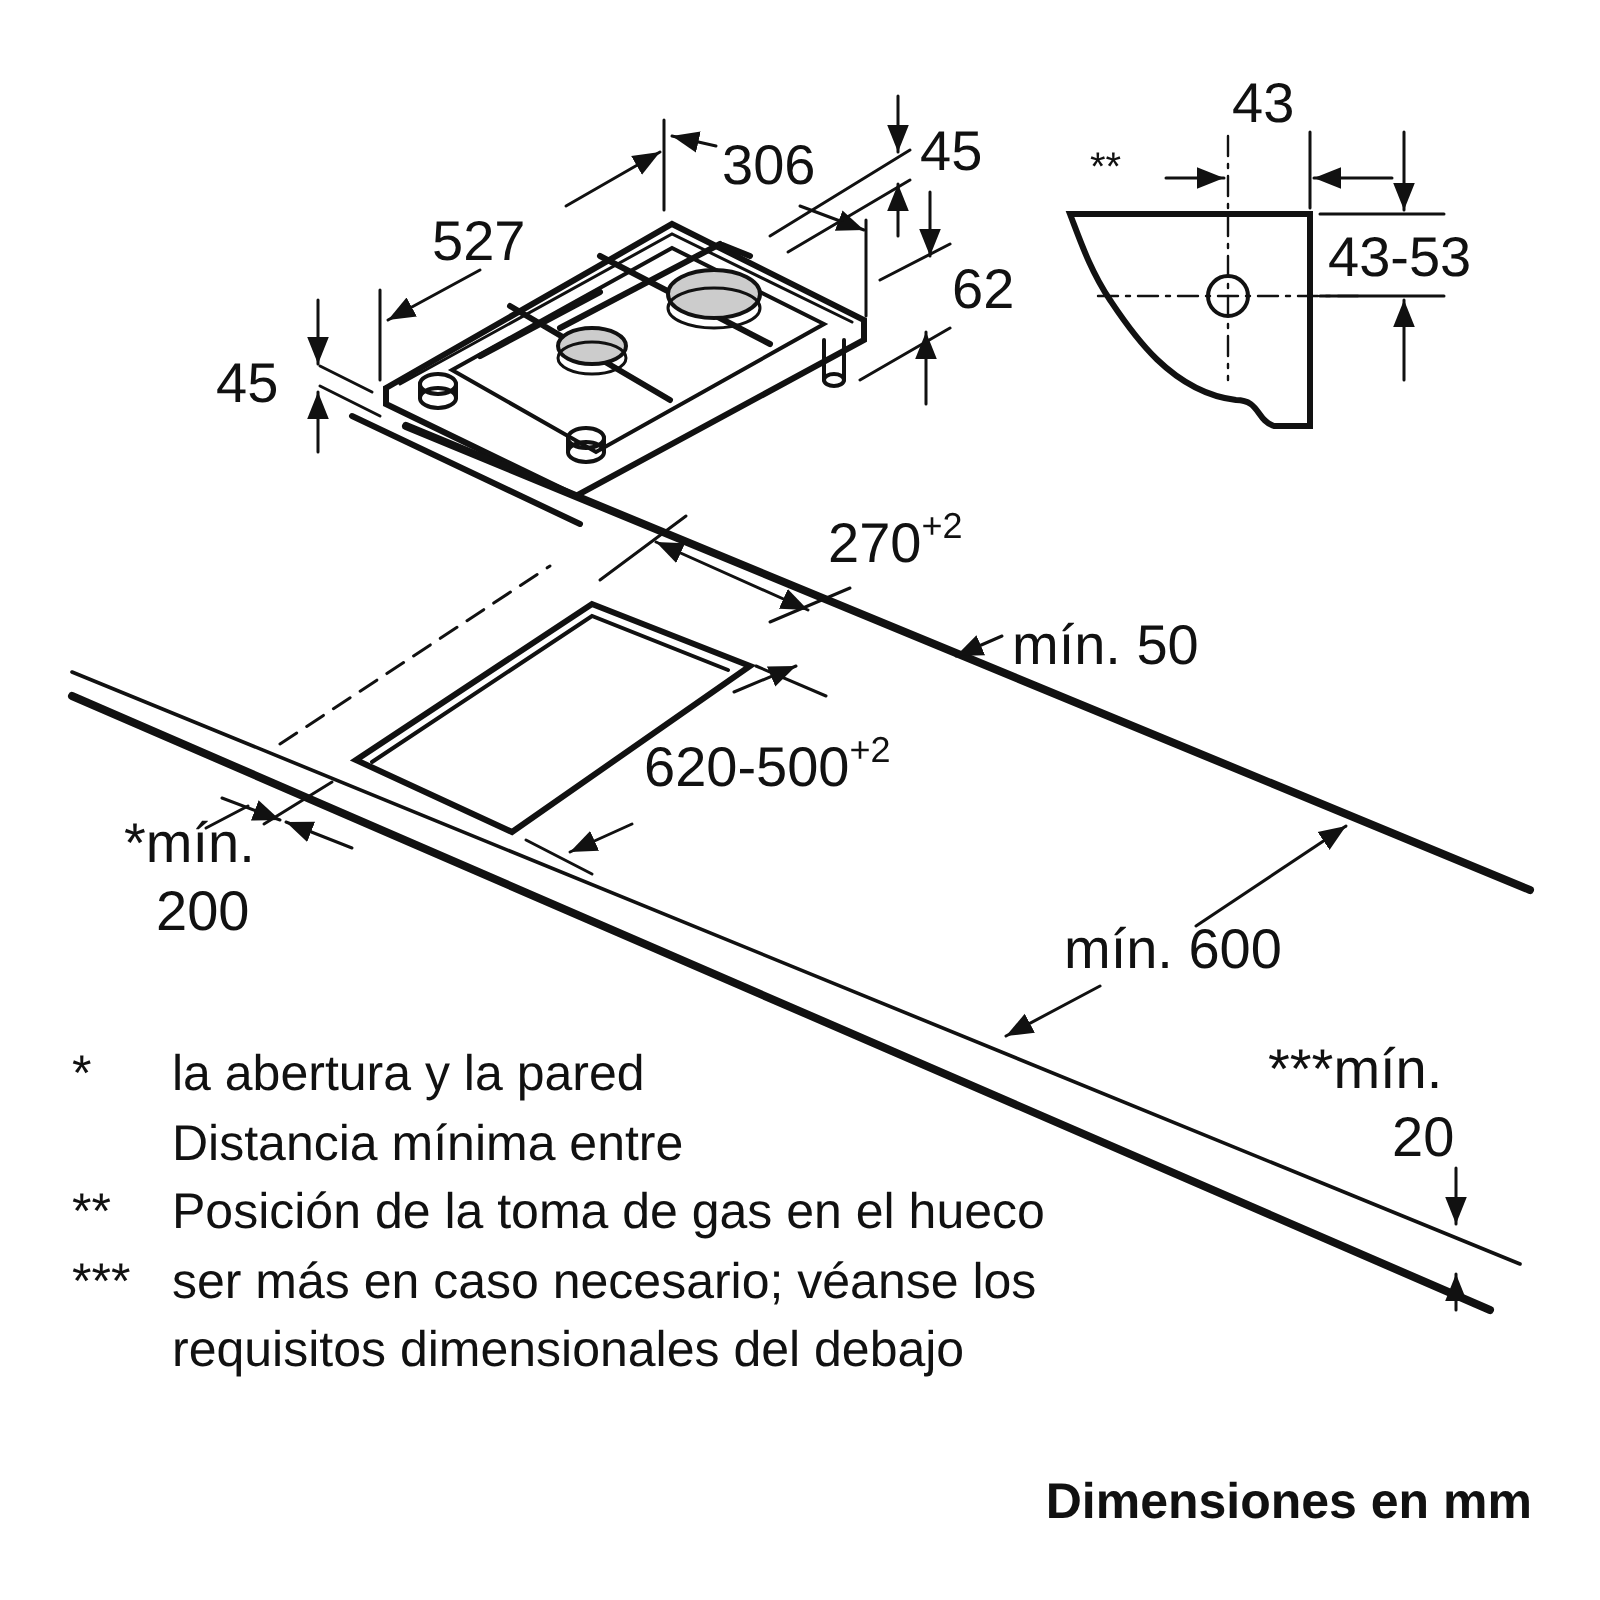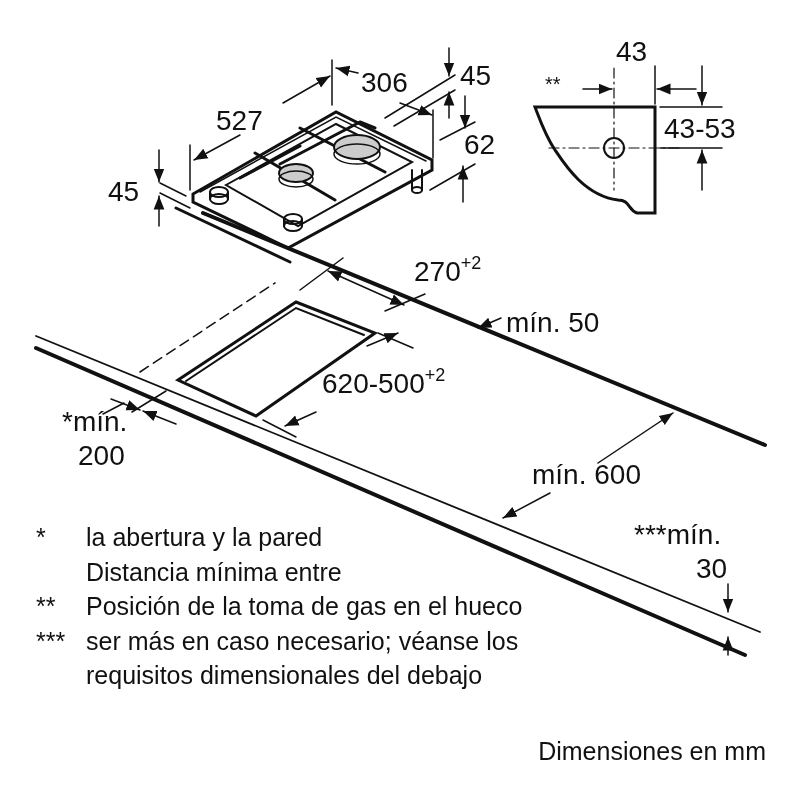--- a/index.html
+++ b/index.html
@@ -4,21 +4,21 @@
 <style>
   html,body{margin:0;padding:0;background:#fff;}
   body{width:800px;height:800px;position:relative;overflow:hidden;font-family:"Liberation Sans",sans-serif;color:#111;}
   svg{position:absolute;left:0;top:0;}
   .lbl{position:absolute;font-family:"Liberation Sans",sans-serif;color:#111;white-space:nowrap;line-height:1;}
   .big{font-size:28px;}
   .sup{font-size:18px;vertical-align:top;position:relative;top:-4px;}
   .notes{position:absolute;left:36px;top:520px;font-size:25px;line-height:34.5px;}
   .note-row{display:flex;}
   .note-mark{width:50px;flex:none;}
-  .footer{position:absolute;right:34px;top:737px;font-size:25px;}
+  .footer{position:absolute;right:34px;top:737px;font-size:25px;font-weight:bold;}
 </style>
 </head>
 <body>
 
 <svg width="800" height="800" viewBox="0 0 800 800">
   <defs>
     <marker id="ar" viewBox="0 0 10 10" refX="10" refY="5" markerWidth="9" markerHeight="9" orient="auto-start-reverse">
       <path d="M0,1 L10,5 L0,9 z" fill="#111"></path>
     </marker>
   </defs>
@@ -104,35 +104,35 @@
     <path d="M598,463 L673,413" stroke-width="1.5" marker-end="url(#ar)"></path>
     <path d="M550,493 L503,518" stroke-width="1.5" marker-end="url(#ar)"></path>
     <path d="M728,584 L728,612" stroke-width="1.5" marker-end="url(#ar)"></path>
     <path d="M728,655 L728,637" stroke-width="1.5" marker-end="url(#ar)"></path>
   </g>
 </svg>
 
 <span class="lbl big" style="left:216px;top:107px">527</span>
 <span class="lbl big" style="left:361px;top:69px">306</span>
 <span class="lbl big" style="left:460px;top:62px">45</span>
-<span class="lbl big" style="left:464px;top:131px">62</span>
+<span class="lbl big" style="left:476px;top:131px">62</span>
 <span class="lbl big" style="left:108px;top:178px">45</span>
 
 <span class="lbl" style="left:545px;top:74px;font-size:20px">**</span>
 <span class="lbl big" style="left:616px;top:38px">43</span>
 <span class="lbl big" style="left:664px;top:115px">43-53</span>
 
 <span class="lbl big" style="left:414px;top:258px"><span>270</span><span class="sup">+2</span></span>
 <span class="lbl big" style="left:506px;top:309px">mín. 50</span>
 <span class="lbl big" style="left:322px;top:370px"><span>620-500</span><span class="sup">+2</span></span>
 <span class="lbl big" style="left:62px;top:408px"><span>*</span><span>mín.</span></span>
 <span class="lbl big" style="left:78px;top:442px">200</span>
 <span class="lbl big" style="left:532px;top:461px">mín. 600</span>
 <span class="lbl big" style="left:634px;top:521px"><span>***</span><span>mín.</span></span>
-<span class="lbl big" style="left:696px;top:555px">30</span>
+<span class="lbl big" style="left:696px;top:555px">20</span>
 
 <div class="notes">
   <div class="note-row">
     <span class="note-mark">*</span>
     <div>
         <div>la abertura y la pared</div>
         <div>Distancia mínima entre</div>
       </div>
   </div>
   <div class="note-row">

